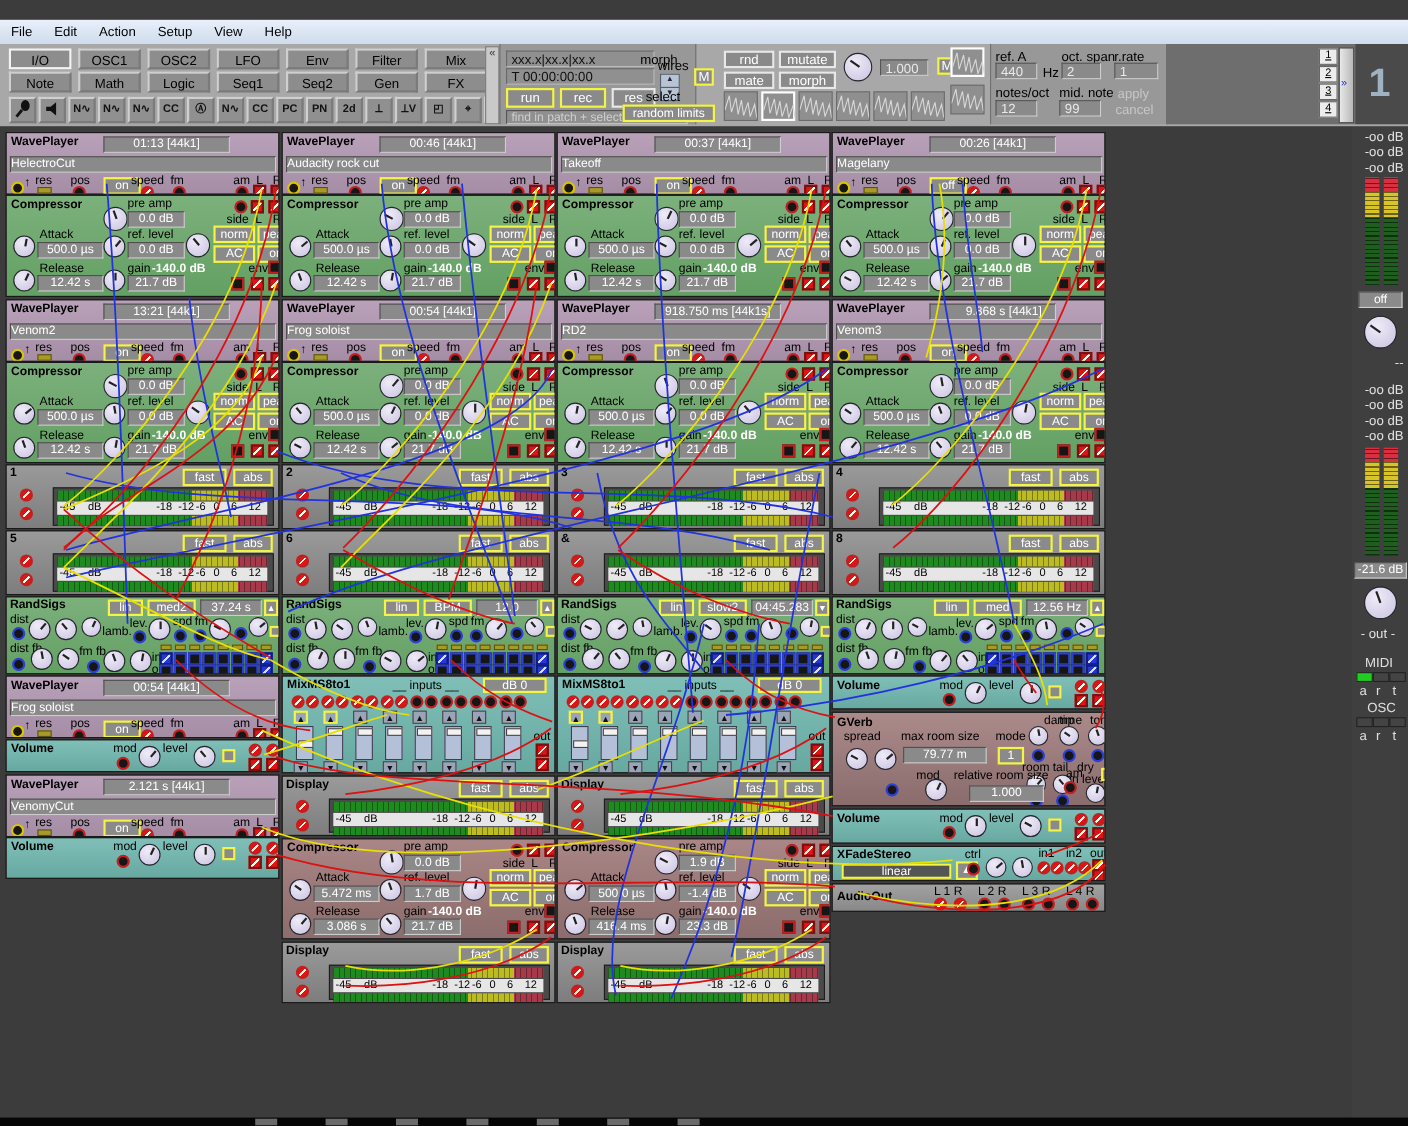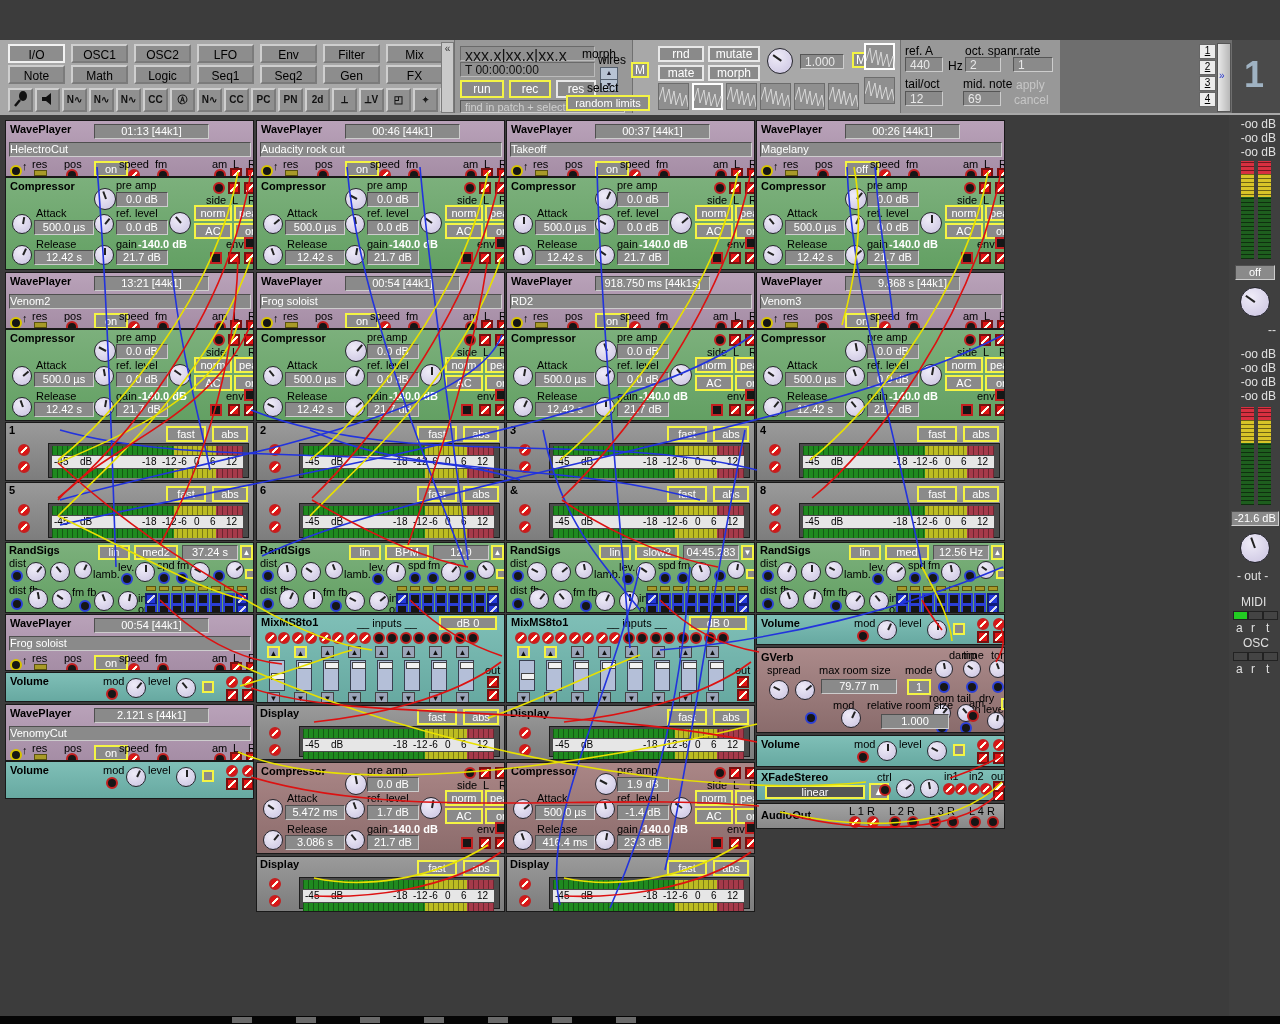--- a/index.html
+++ b/index.html
@@ -88,20 +88,28 @@
     background-image:repeating-linear-gradient(0deg,rgba(0,0,0,.5) 0 1px,transparent 1px 4px),
     linear-gradient(#d83040 0 13%,#d8c428 13% 37%,#1e5e1e 37% 100%);}
   .ledbox{position:absolute;width:13px;height:7px;background:#444;border:1px solid #222;}
   .ledbox.on{background:#22cc22;}
   svg.cables{position:absolute;left:0;top:0;pointer-events:none;z-index:40;}
 </style>
 </head>
 <body>
 
 <div id="root">
+  <div id="menubar">
+      <span>File</span>
+      <span>Edit</span>
+      <span>Action</span>
+      <span>Setup</span>
+      <span>View</span>
+      <span>Help</span>
+    </div>
   <div id="toolbar">
       <div class="palbtn sel" style="left:8px;top:4px;width:57px;">I/O</div>
       <div class="palbtn" style="left:71px;top:4px;width:57px;">OSC1</div>
       <div class="palbtn" style="left:134px;top:4px;width:57px;">OSC2</div>
       <div class="palbtn" style="left:197px;top:4px;width:57px;">LFO</div>
       <div class="palbtn" style="left:260px;top:4px;width:57px;">Env</div>
       <div class="palbtn" style="left:323px;top:4px;width:57px;">Filter</div>
       <div class="palbtn" style="left:386px;top:4px;width:57px;">Mix</div>
       <div class="palbtn" style="left:449px;top:4px;width:57px;">Switch</div>
       <div class="palbtn" style="left:512px;top:4px;width:57px;">Ctrl1</div>
@@ -133,21 +141,21 @@
       <div class="icobtn" style="left:251px;">PC</div>
       <div class="icobtn" style="left:278px;">PN</div>
       <div class="icobtn" style="left:305px;">2d</div>
       <div class="icobtn" style="left:332px;">⟂</div>
       <div class="icobtn" style="left:359px;">⟂V</div>
       <div class="icobtn" style="left:386px;">◰</div>
       <div class="icobtn" style="left:413px;">⌖</div>
       <div class="icobtn" style="left:440px;">◰</div>
       <div style="position:absolute;left:441px;top:2px;width:11px;height:69px;background:#c9c9c9;border:1px solid #7a7a7a;font-size:10px;color:#333;text-align:center;">«</div>
       <div class="tpanel" style="left:454px;top:0;width:178px;height:73px;"></div>
-      <div class="tbox" style="left:460px;top:6px;width:135px;height:15px;font-size:16px;background:#909090;border-color:#6a6a6a #bbb #bbb #6a6a6a;color:#111;">xxx.x|xx.x|xx.x</div>
+      <div class="tbox" style="left:460px;top:6px;width:135px;height:15px;font-size:12px;background:#909090;border-color:#6a6a6a #bbb #bbb #6a6a6a;color:#111;">xxx.x|xx.x|xx.x</div>
       <div class="tbox" style="left:460px;top:22px;width:135px;height:15px;background:#909090;border-color:#6a6a6a #bbb #bbb #6a6a6a;color:#111;">T 00:00:00:00</div>
       <div class="tlabel" style="left:598px;top:13px;">wires</div>
       <div class="spin" style="left:600px;top:27px;">▲</div>
       <div class="spin" style="left:600px;top:39px;">▼</div>
       <div class="tybtn" style="left:460px;top:40px;width:44px;height:18px;line-height:14px;">run</div>
       <div class="tybtn" style="left:509px;top:40px;width:42px;height:18px;line-height:14px;">rec</div>
       <div class="twbtn" style="left:556px;top:40px;width:40px;height:18px;line-height:14px;">res</div>
       <div class="tbox" style="left:460px;top:60px;width:165px;height:13px;color:#cfcfcf;font-size:11px;background:#909090;">find in patch + selector</div>
       <div class="tpanel" style="left:632px;top:0;width:16px;height:73px;border-left:1px solid #707070;background:transparent;"></div>
       <div class="tlabel" style="left:582px;top:7px;">morph</div>
@@ -188,24 +196,24 @@
           <polyline points="0,16 4,3 6,18 10,5 12,20 15,7 17,21 21,9 23,22 27,11 29,23" fill="none" stroke="#d8d8d8" stroke-width="1"></polyline>
         </svg></div>
       <div class="tpanel" style="left:900px;top:0;width:160px;height:73px;border-right:1px solid #707070;"></div>
       <div class="tlabel" style="left:905px;top:4px;">ref. A</div>
       <div class="tbox" style="left:905px;top:17px;width:38px;height:15px;text-align:left;">440</div>
       <div class="tlabel" style="left:948px;top:19px;">Hz</div>
       <div class="tlabel" style="left:965px;top:4px;">oct. span</div>
       <div class="tbox" style="left:965px;top:17px;width:36px;height:15px;text-align:left;">2</div>
       <div class="tlabel" style="left:1013px;top:4px;">r.rate</div>
       <div class="tbox" style="left:1013px;top:17px;width:40px;height:15px;text-align:left;">1</div>
-      <div class="tlabel" style="left:905px;top:37px;">tail/oct</div>
+      <div class="tlabel" style="left:905px;top:37px;">notes/oct</div>
       <div class="tbox" style="left:905px;top:51px;width:38px;height:15px;text-align:left;">12</div>
       <div class="tlabel" style="left:963px;top:37px;">mid. note</div>
-      <div class="tbox" style="left:963px;top:51px;width:38px;height:15px;text-align:left;">69</div>
+      <div class="tbox" style="left:963px;top:51px;width:38px;height:15px;text-align:left;">99</div>
       <div class="tlabel" style="left:1016px;top:38px;color:#c6c6c6;">apply</div>
       <div class="tlabel" style="left:1014px;top:53px;color:#c6c6c6;">cancel</div>
       <div style="position:absolute;left:1060px;top:0;width:172px;height:73px;background:#6e6e6e;"></div>
       <div class="pgbtn" style="left:1199px;top:4px;">1</div>
       <div class="pgbtn" style="left:1199px;top:20px;">2</div>
       <div class="pgbtn" style="left:1199px;top:36px;">3</div>
       <div class="pgbtn" style="left:1199px;top:52px;">4</div>
       <div style="position:absolute;left:1217px;top:3px;width:12px;height:67px;background:linear-gradient(90deg,#e8e8e8,#b8b8b8);border:1px solid #555;"></div>
       <div class="tlabel" style="left:1219px;top:30px;color:#2233cc;font-size:10px;">»</div>
       <div style="position:absolute;left:1232px;top:0;width:48px;height:73px;background:#4a4a4a;"></div>

